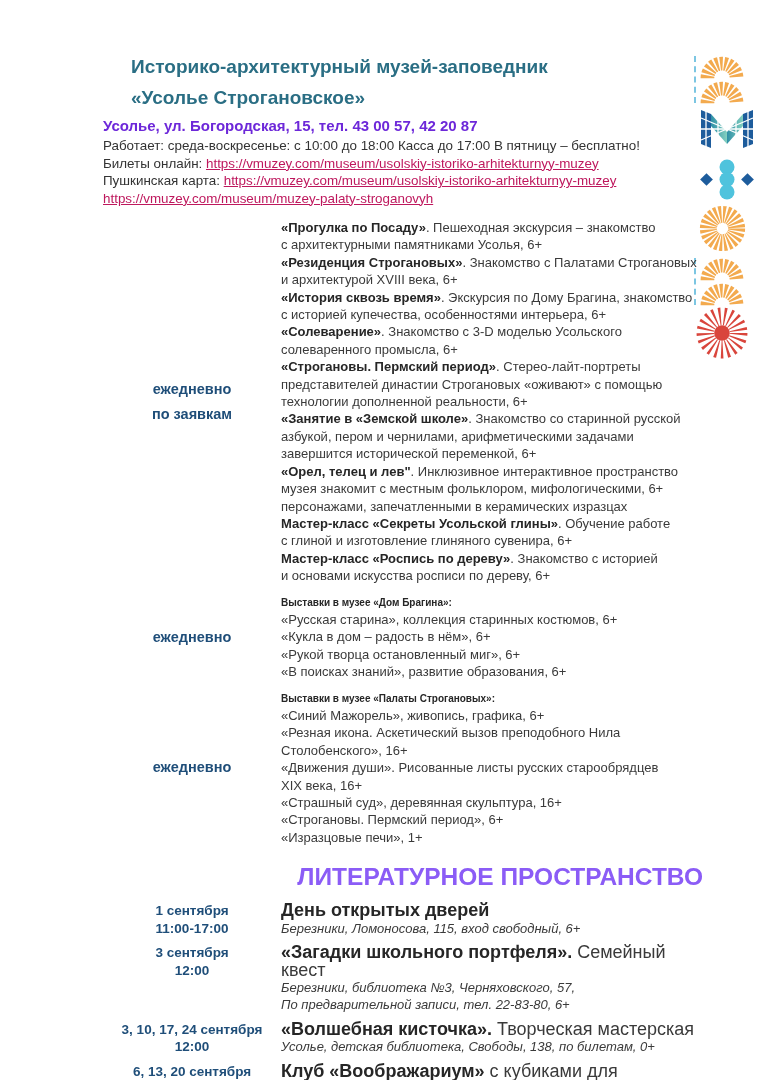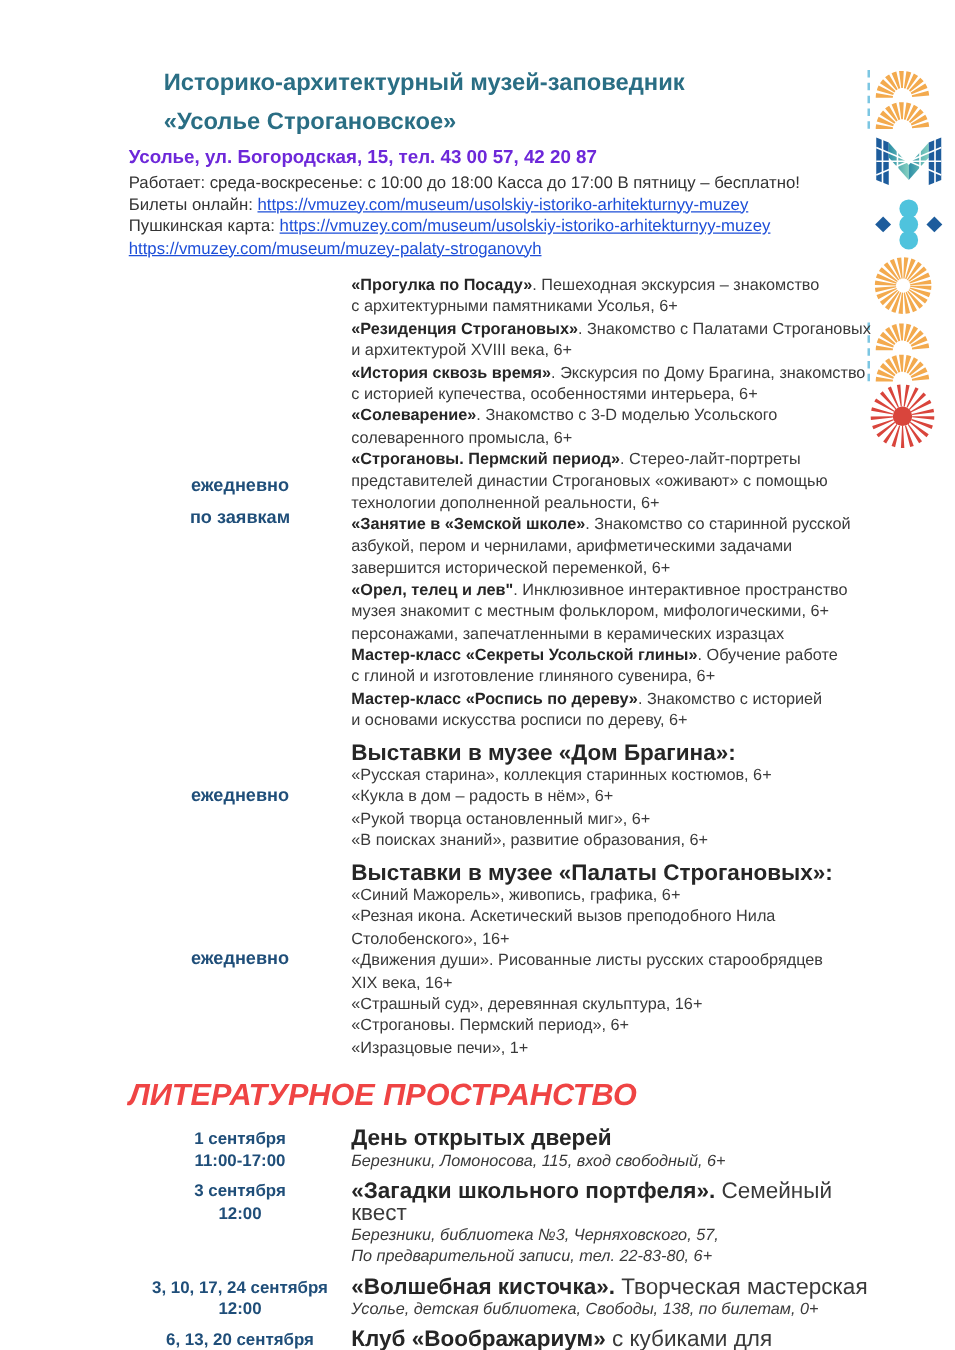--- a/index.html
+++ b/index.html
@@ -10,39 +10,39 @@
     font-family:"Liberation Sans", sans-serif;
     color:#3a3a3a;
     overflow:hidden;
   }
   .content { position:absolute; left:103px; top:55px; width:600px; }
 
   
   .title { font-size:19px; font-weight:700; color:#2a6e84; line-height:23px; margin-bottom:8px;margin-left:28px; }
   .addr  { font-size:15px; font-weight:700; color:#6d28d9; margin-top:2px; margin-bottom:3px; }
   .hline { font-size:13.4px; color:#333; line-height:17.5px; }
-  a.lnk  { color:#1d4ed8; text-decoration:underline; }
+  a.lnk  { color:#be185d; text-decoration:underline; }
 
   
   .sched { margin-top:12px; }
   .group { display:grid; grid-template-columns:178px 422px; margin-top:9px; }
   .glabel {
     align-self:center; text-align:center;
     font-size:14.5px; font-weight:700; color:#1f4e79;
     line-height:25px; white-space:pre-line;
   }
   .ev { font-size:13px; line-height:17.4px; }
   .b  { font-weight:700; color:#262626; }
   .t  { white-space:pre-line; color:#3a3a3a; }
-  .heading { font-size:18px; }
+  .heading { font-size:10px; }
 
   
   .lit-title {
     margin-top:17px; margin-bottom:11px;
-    text-align:left; font-size:24.5px; font-weight:700; color:#ef4444;font-style:italic;
+    text-align:right; font-size:24.5px; font-weight:700; color:#8b5cf6;
   }
   .lit-row { display:grid; grid-template-columns:178px 422px; margin-bottom:7px; }
   .ldate {
     text-align:center; font-weight:700; color:#1f4e79;
     font-size:13.5px; line-height:17.5px;
   }
   .etitle { font-size:18px; line-height:17.4px; }
   .venue  { font-size:13px; line-height:17.4px; font-style:italic; white-space:pre-line; }
 
   

